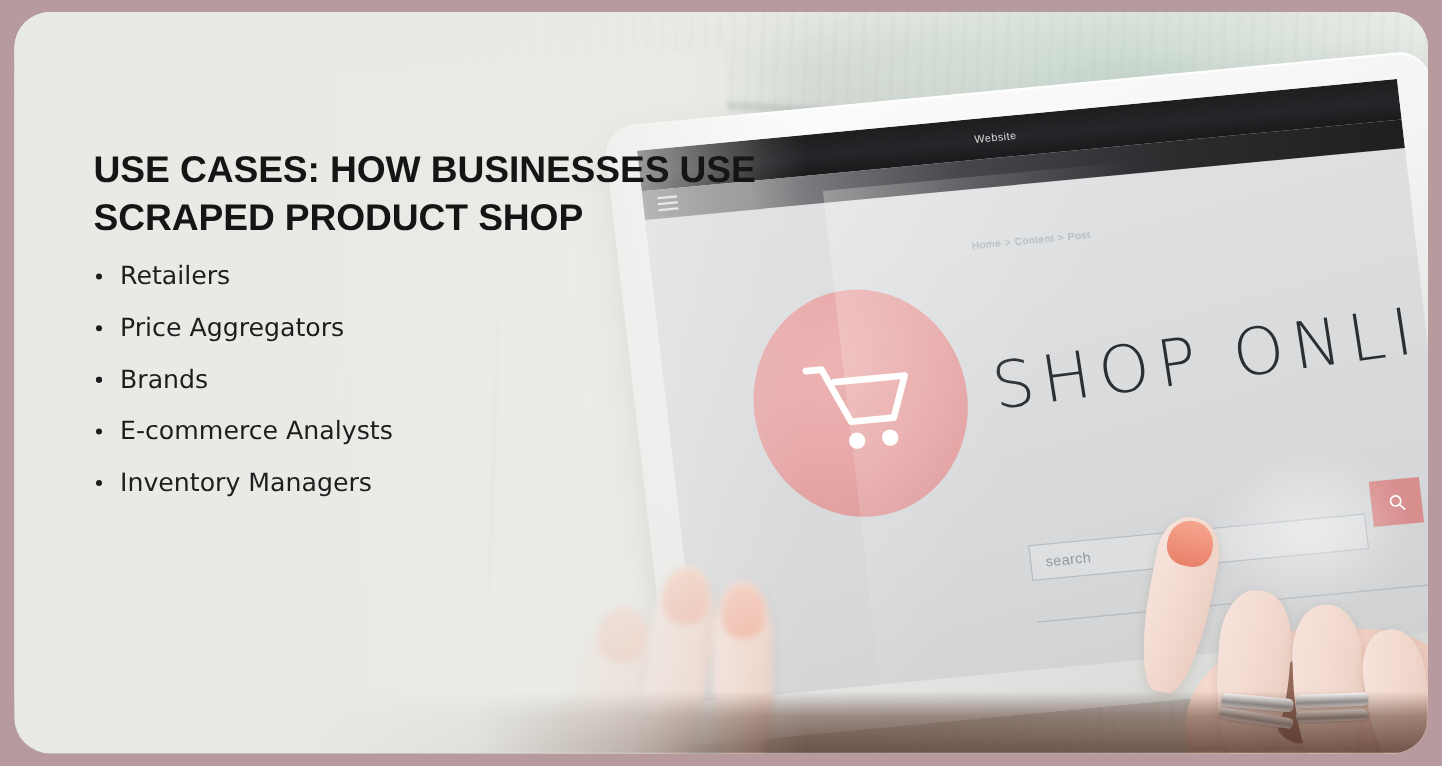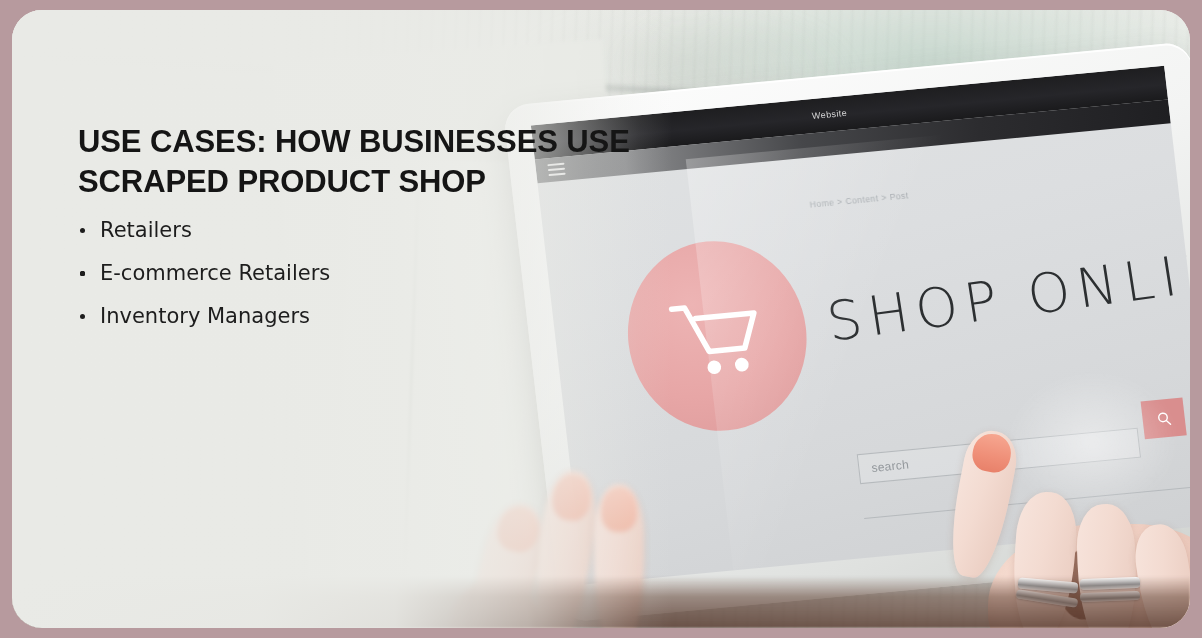--- a/index.html
+++ b/index.html
@@ -377,21 +377,22 @@
       <div class="tableedge"></div>
     </div>
 
     <div class="fade"></div>
 
     <div id="textblock">
       <h1 id="title">USE CASES: HOW BUSINESSES USE
 SCRAPED PRODUCT SHOP</h1>
       <ul id="uselist">
           <li><span class="dot"></span><span>Retailers</span></li>
+          <li><span class="dot"></span><span>Price Aggregators</span></li>
           <li><span class="dot"></span></li>
-          <li><span class="dot"></span></li>
-          <li><span class="dot"></span><span>E-commerce Retailers</span></li>
+          <li><span class="dot"></span><span>Brands</span></li>
+          <li><span class="dot"></span><span>E-commerce Analysts</span></li>
           <li><span class="dot"></span><span>Inventory Managers</span></li>
         </ul>
     </div>
 
   </div>
 </div>
 
 </body></html>

